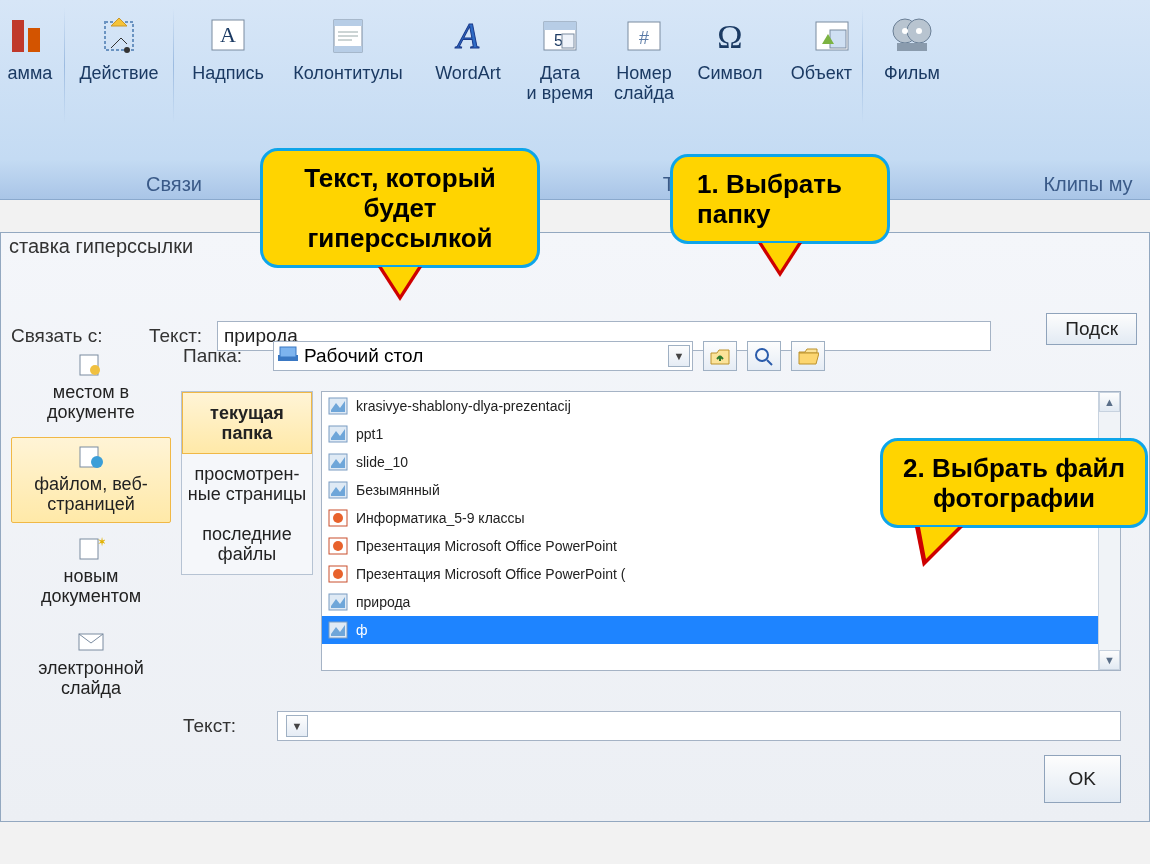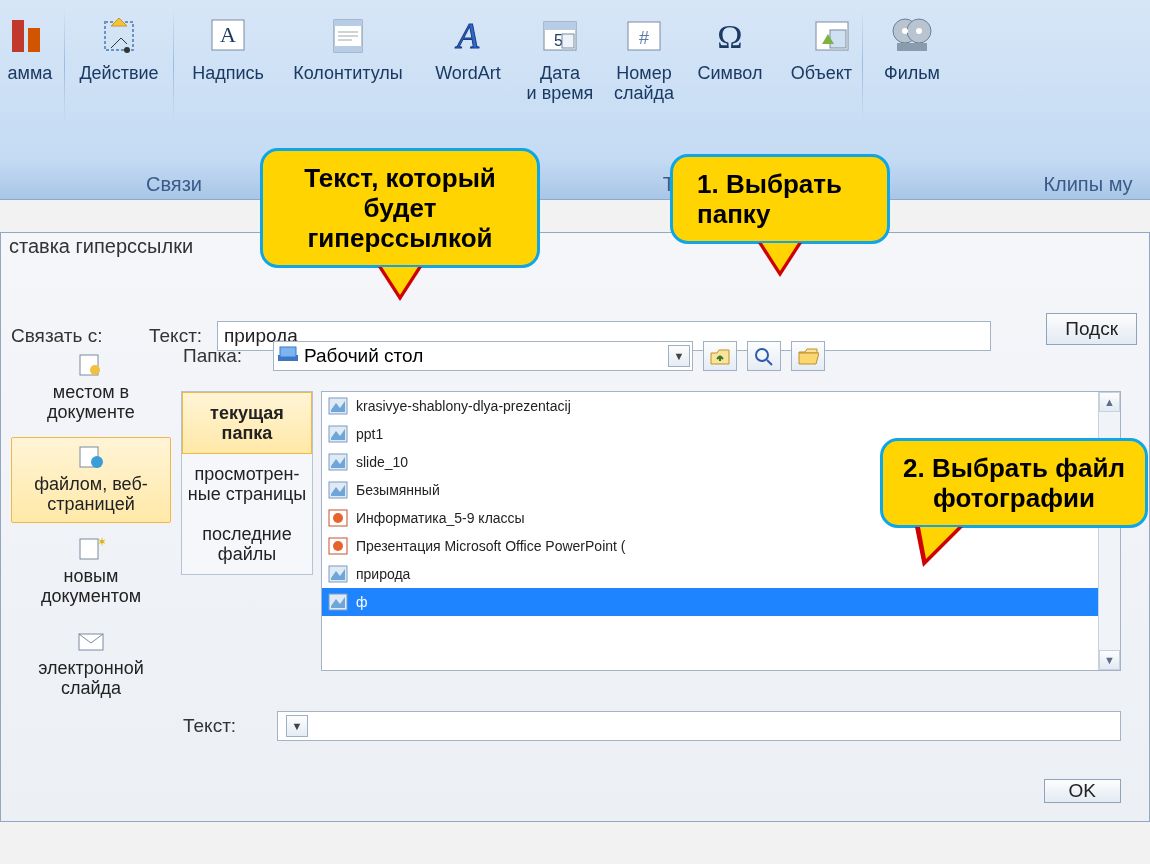--- a/index.html
+++ b/index.html
@@ -24,21 +24,21 @@
   
   .dialog { position:absolute; top:232px; left:0; width:1150px; height:590px;
     background: linear-gradient(to bottom, #f4f6fa, #eceff4);
     border:1px solid #93a8c0; }
   .dialog-title { position:absolute; top:2px; left:8px; font-size:20px; color:#333; }
   .lbl { font-size:19px; color:#333; }
   .textbox { flex:1; background:#fff; border:1px solid #a5b3c5; height:30px; font-size:19px; padding:2px 6px; color:#222;}
   .combo { display:flex; align-items:center; background:#fff; border:1px solid #a5b3c5; height:30px; font-size:19px; padding:0 2px 0 4px; }
   .combo .drop { width:22px; height:22px; border:1px solid #9fb0c3; background:linear-gradient(#fdfdfd,#e5ecf5); margin-left:4px; display:flex; align-items:center; justify-content:center; font-size:11px; color:#444;}
   .btn-small { width:34px; height:30px; border:1px solid #9fb0c3; background:linear-gradient(#fdfdfd,#e5ecf5); display:flex; align-items:center; justify-content:center; font-size:16px; }
-  .btn { height:24px; padding:0 24px; border:1px solid #8fa3bb; background:linear-gradient(#fdfdfd,#e2eaf3); font-size:19px; color:#222;}
+  .btn { height:48px; padding:0 24px; border:1px solid #8fa3bb; background:linear-gradient(#fdfdfd,#e2eaf3); font-size:19px; color:#222;}
   .btn-wide { height:32px; padding:0 18px; }
 
   
   .sidebar { position:absolute; top:112px; left:10px; width:160px; display:flex; flex-direction:column; gap:6px;}
   .side-btn { border:1px solid transparent; padding:6px 4px 8px 4px; text-align:center; font-size:18px; line-height:20px; color:#222;}
   .side-btn.active { border:1px solid #f0b846; background:linear-gradient(#fff4d6,#ffe9a8); border-radius:2px;}
   .side-ico { display:block; margin:0 auto 4px auto; width:28px; height:26px; }
 
   
   .midbar { position:absolute; top:158px; left:180px; width:132px; border:1px solid #b6c3d3; background:#f5f7fa;
@@ -308,20 +308,27 @@
             <rect x="1" y="1" width="18" height="16" fill="#fff" stroke="#c94e2c"></rect>
             <circle cx="10" cy="9" r="5" fill="#e8622c"></circle>
           </svg></span>
         <span>Информатика_5-9 классы</span>
       </div>
       <div class="file-row">
         <span class="fi"><svg width="20" height="18">
             <rect x="1" y="1" width="18" height="16" fill="#fff" stroke="#c94e2c"></rect>
             <circle cx="10" cy="9" r="5" fill="#e8622c"></circle>
           </svg></span>
+        <span>Презентация Microsoft Office PowerPoint</span>
+      </div>
+      <div class="file-row">
+        <span class="fi"><svg width="20" height="18">
+            <rect x="1" y="1" width="18" height="16" fill="#fff" stroke="#c94e2c"></rect>
+            <circle cx="10" cy="9" r="5" fill="#e8622c"></circle>
+          </svg></span>
         <span>Презентация Microsoft Office PowerPoint (</span>
       </div>
       <div class="file-row">
         <span class="fi"><svg width="20" height="18">
             <rect x="1" y="1" width="18" height="16" fill="#dfeaf5" stroke="#7a9cc2"></rect>
             <polygon points="3,13 8,6 12,11 17,4 17,15 3,15" fill="#6fa6d9"></polygon>
           </svg></span>
         <span>природа</span>
       </div>
       <div class="file-row selected">

